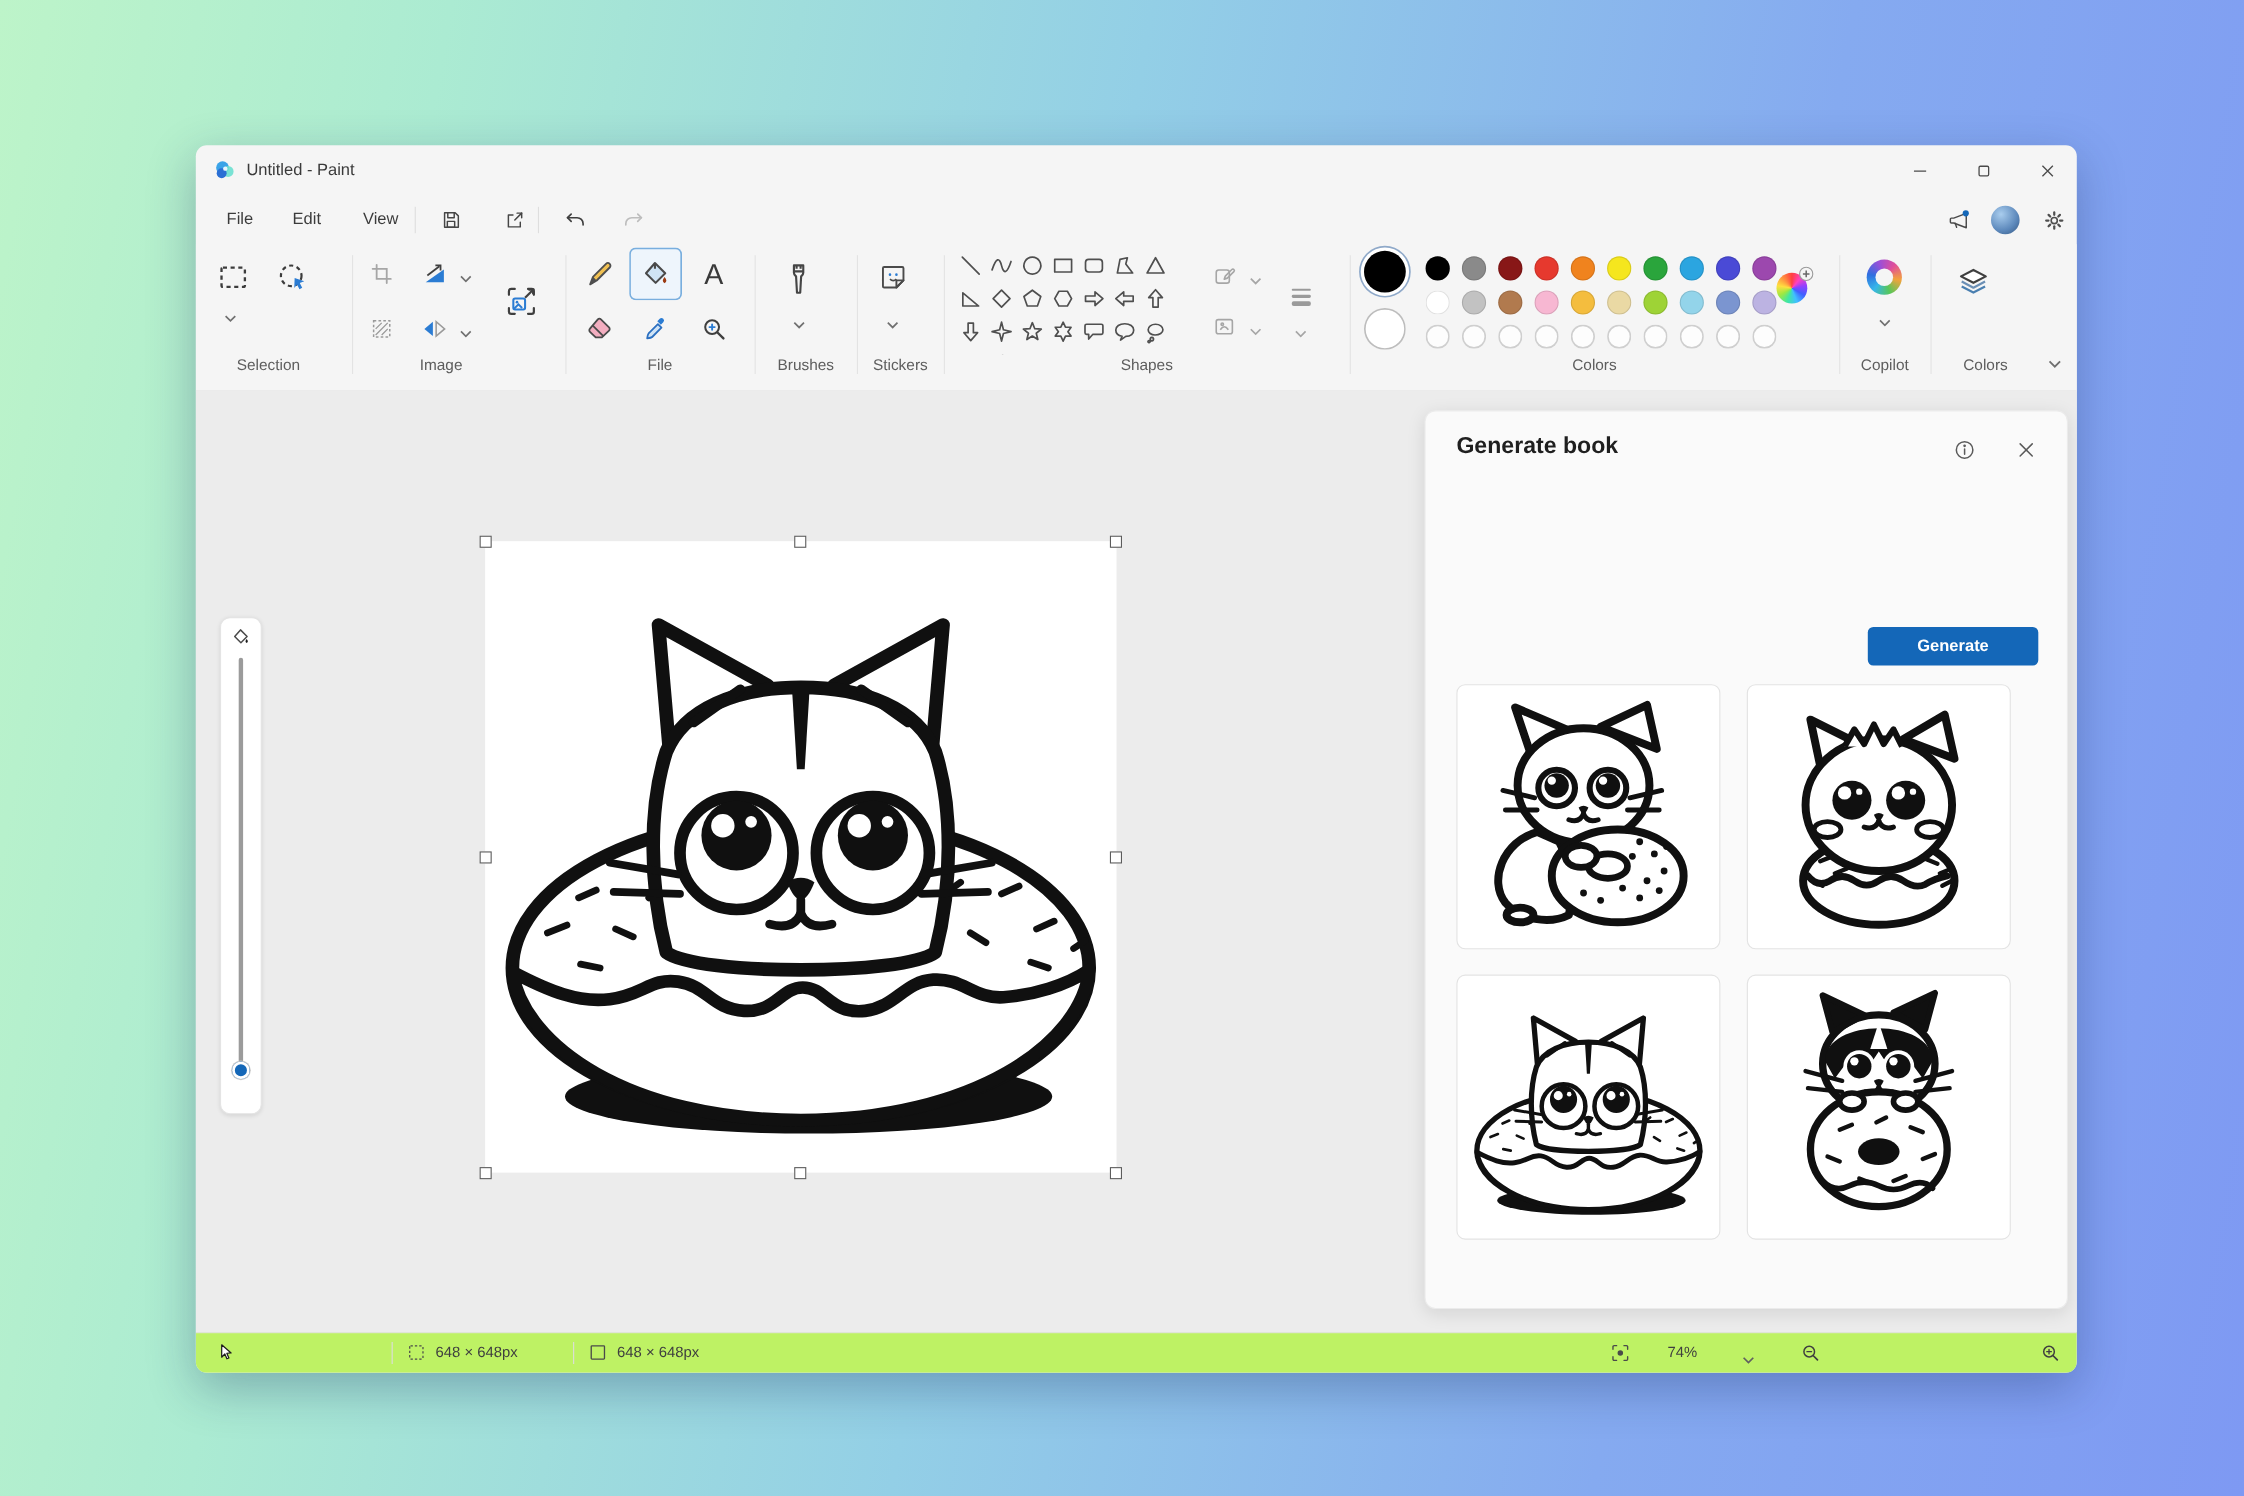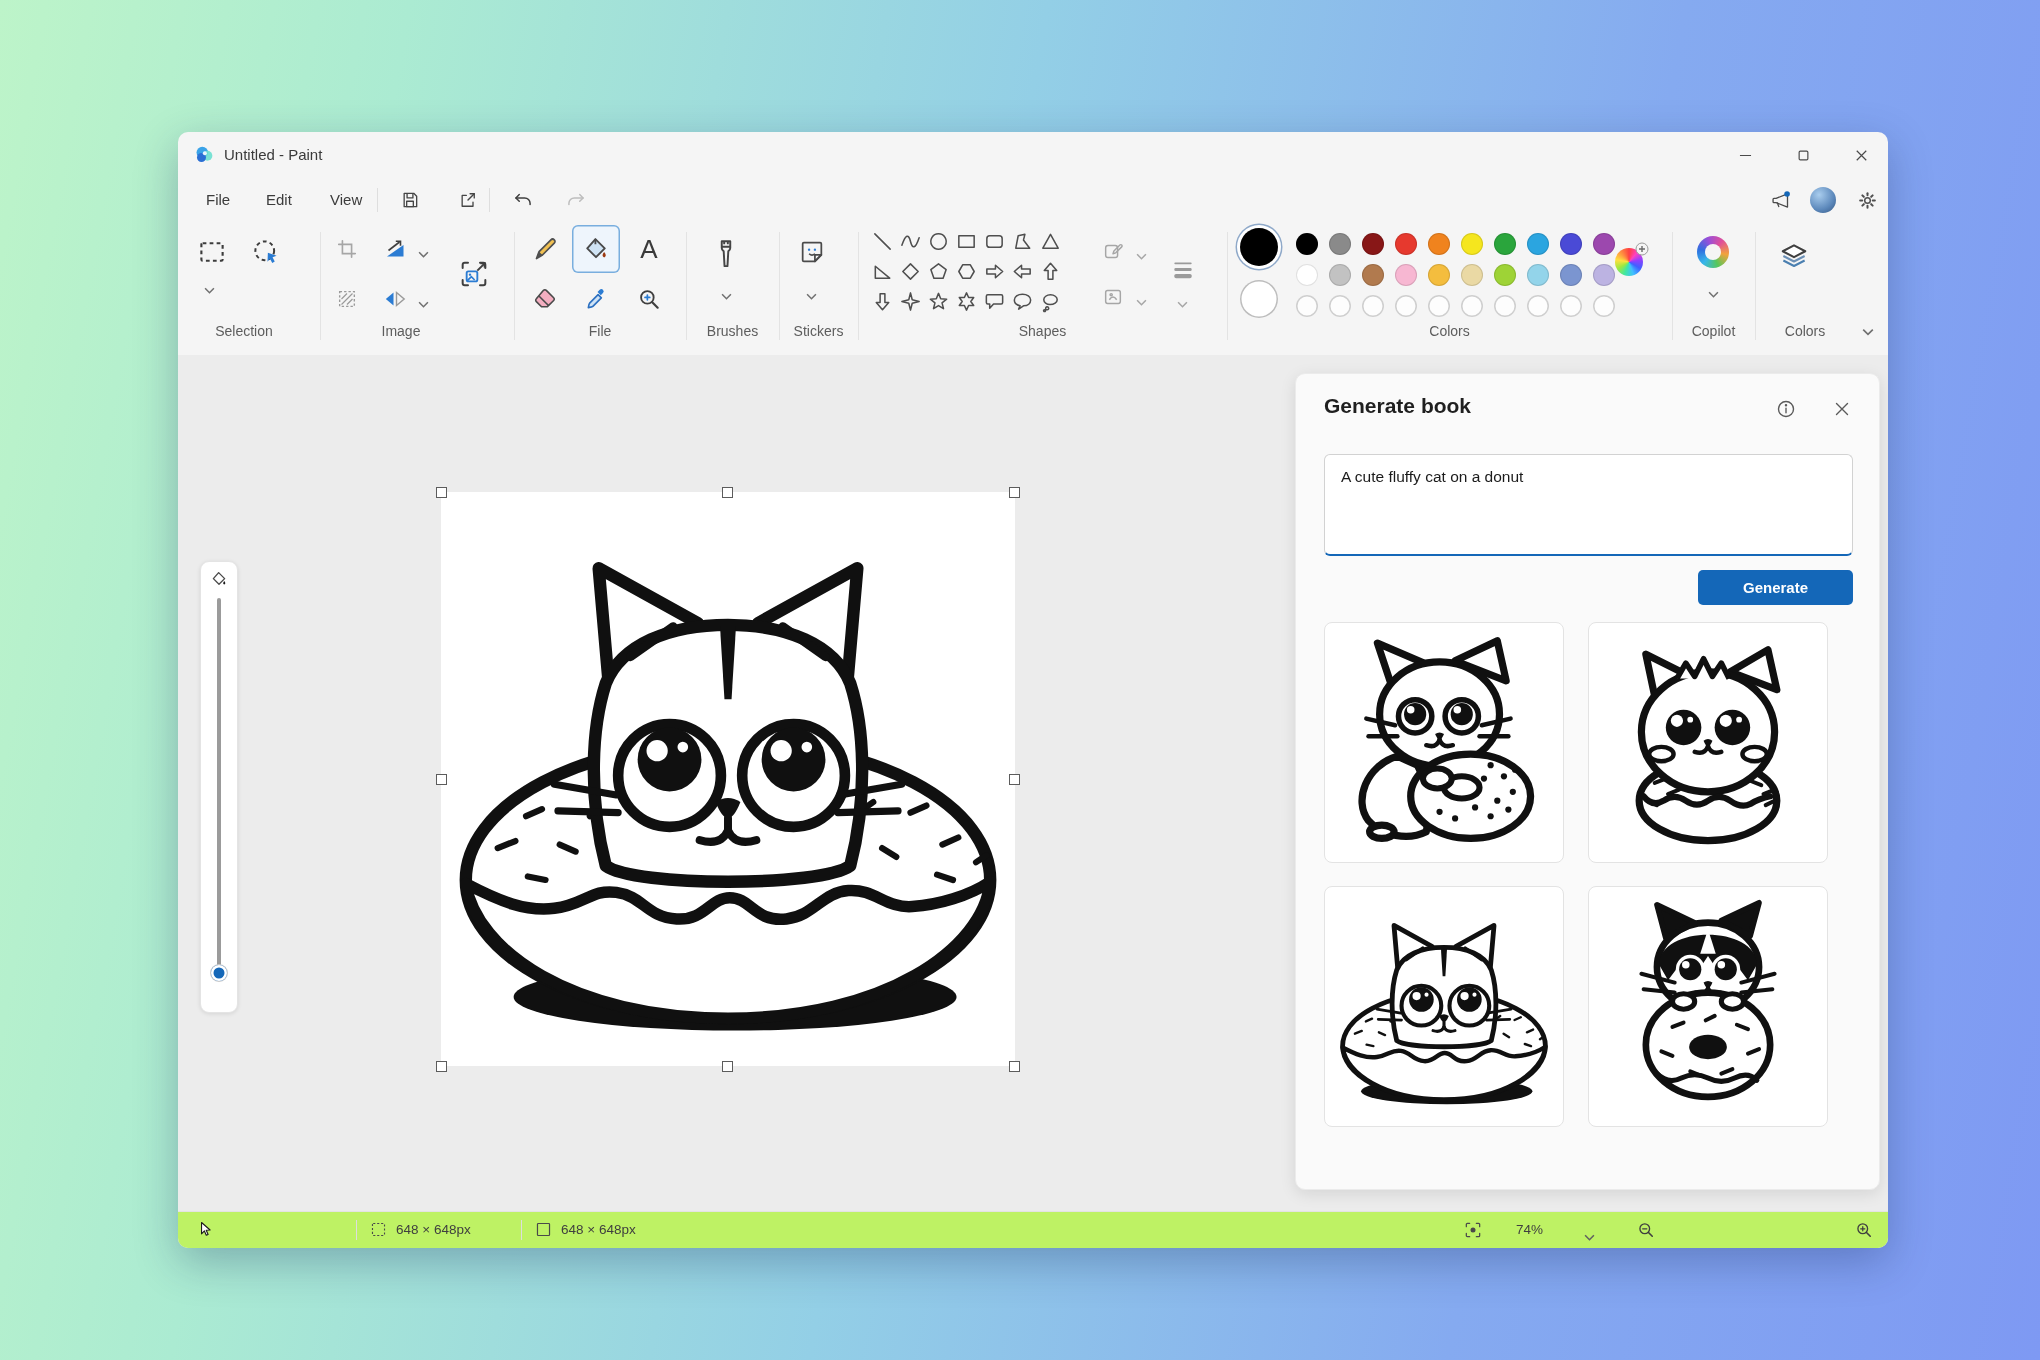--- a/index.html
+++ b/index.html
@@ -713,23 +713,20 @@
           <circle cx="12" cy="12" r="8.2"></circle>
           <path d="M12 11 V16.2" stroke-linecap="round"></path>
           <circle cx="12" cy="8" r=".6" fill="#5a5a5a"></circle>
         </svg>
     </div>
     <div class="abs" style="left:535px;top:24px;width:24px;height:24px">
       <svg width="22" height="22" viewBox="0 0 24 24">
           <path d="M6 6 L18 18 M18 6 L6 18" stroke="#5a5a5a" stroke-width="1.5" stroke-linecap="round"></path>
         </svg>
     </div>
-    <div id="prompt-box" class="abs">
-      <textarea id="prompt-input" spellcheck="false" style="">A cute fluffy cat on a donut</textarea>
-    </div>
     <button id="generate-btn" class="abs">Generate</button>
 
     <div class="abs thumb" style="left:28px;top:248px">
       <svg viewBox="0 0 200 200">
           <use href="#art-1"></use>
         </svg>
     </div>
     <div class="abs thumb" style="left:292px;top:248px">
       <svg viewBox="0 0 200 200">
           <use href="#art-2"></use>

